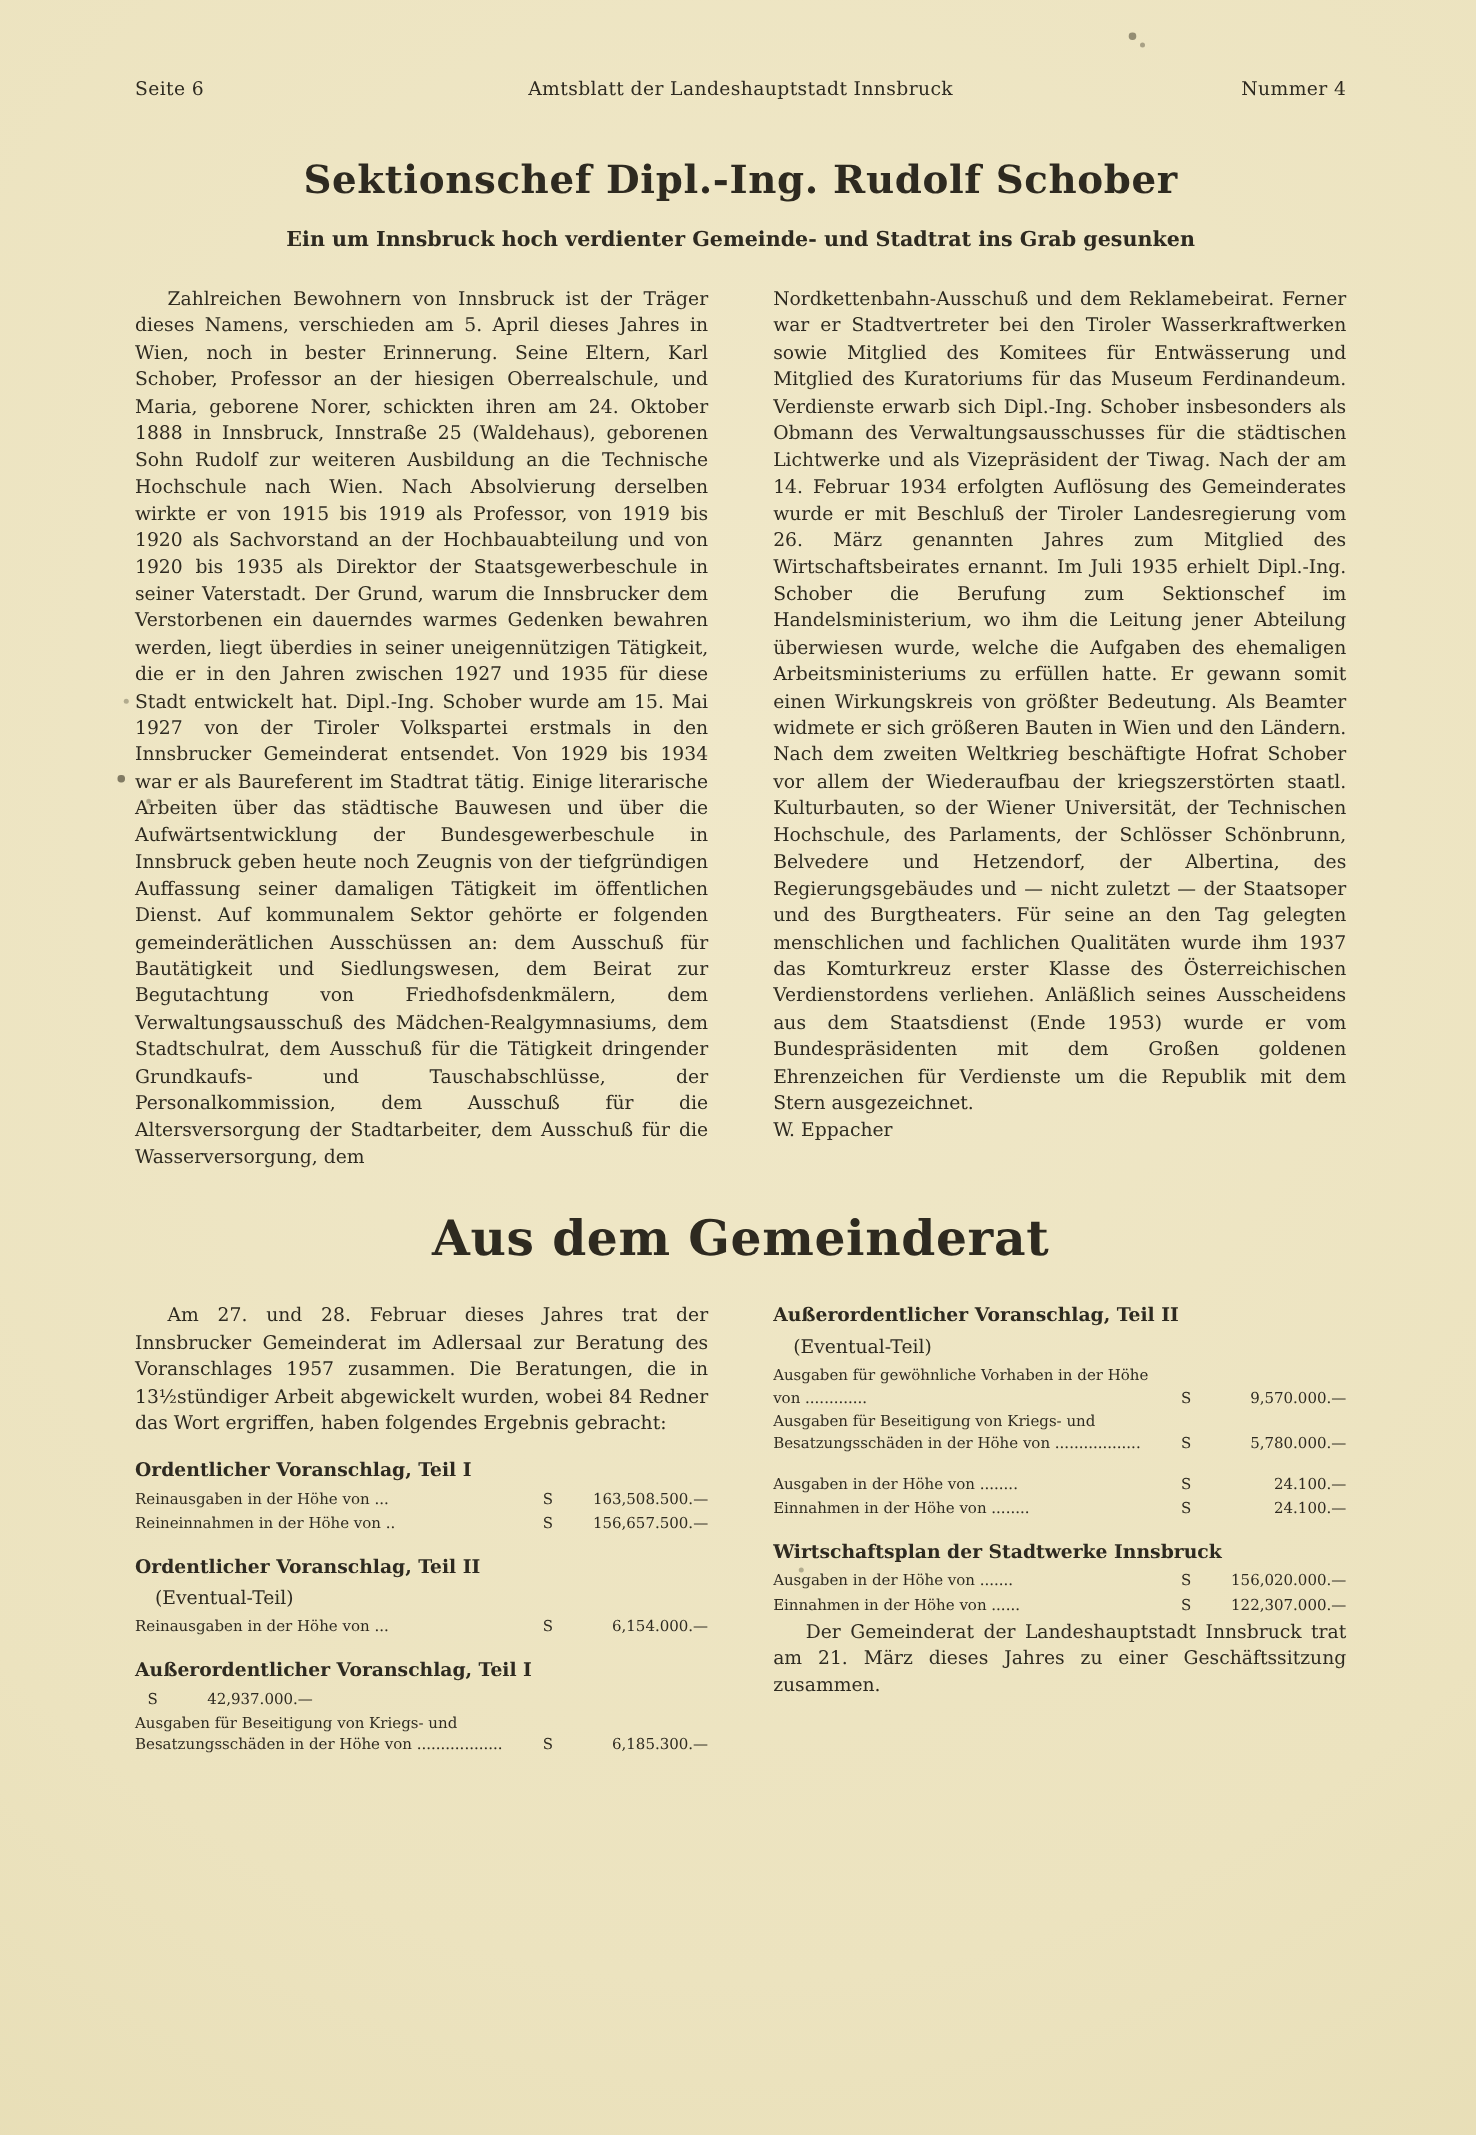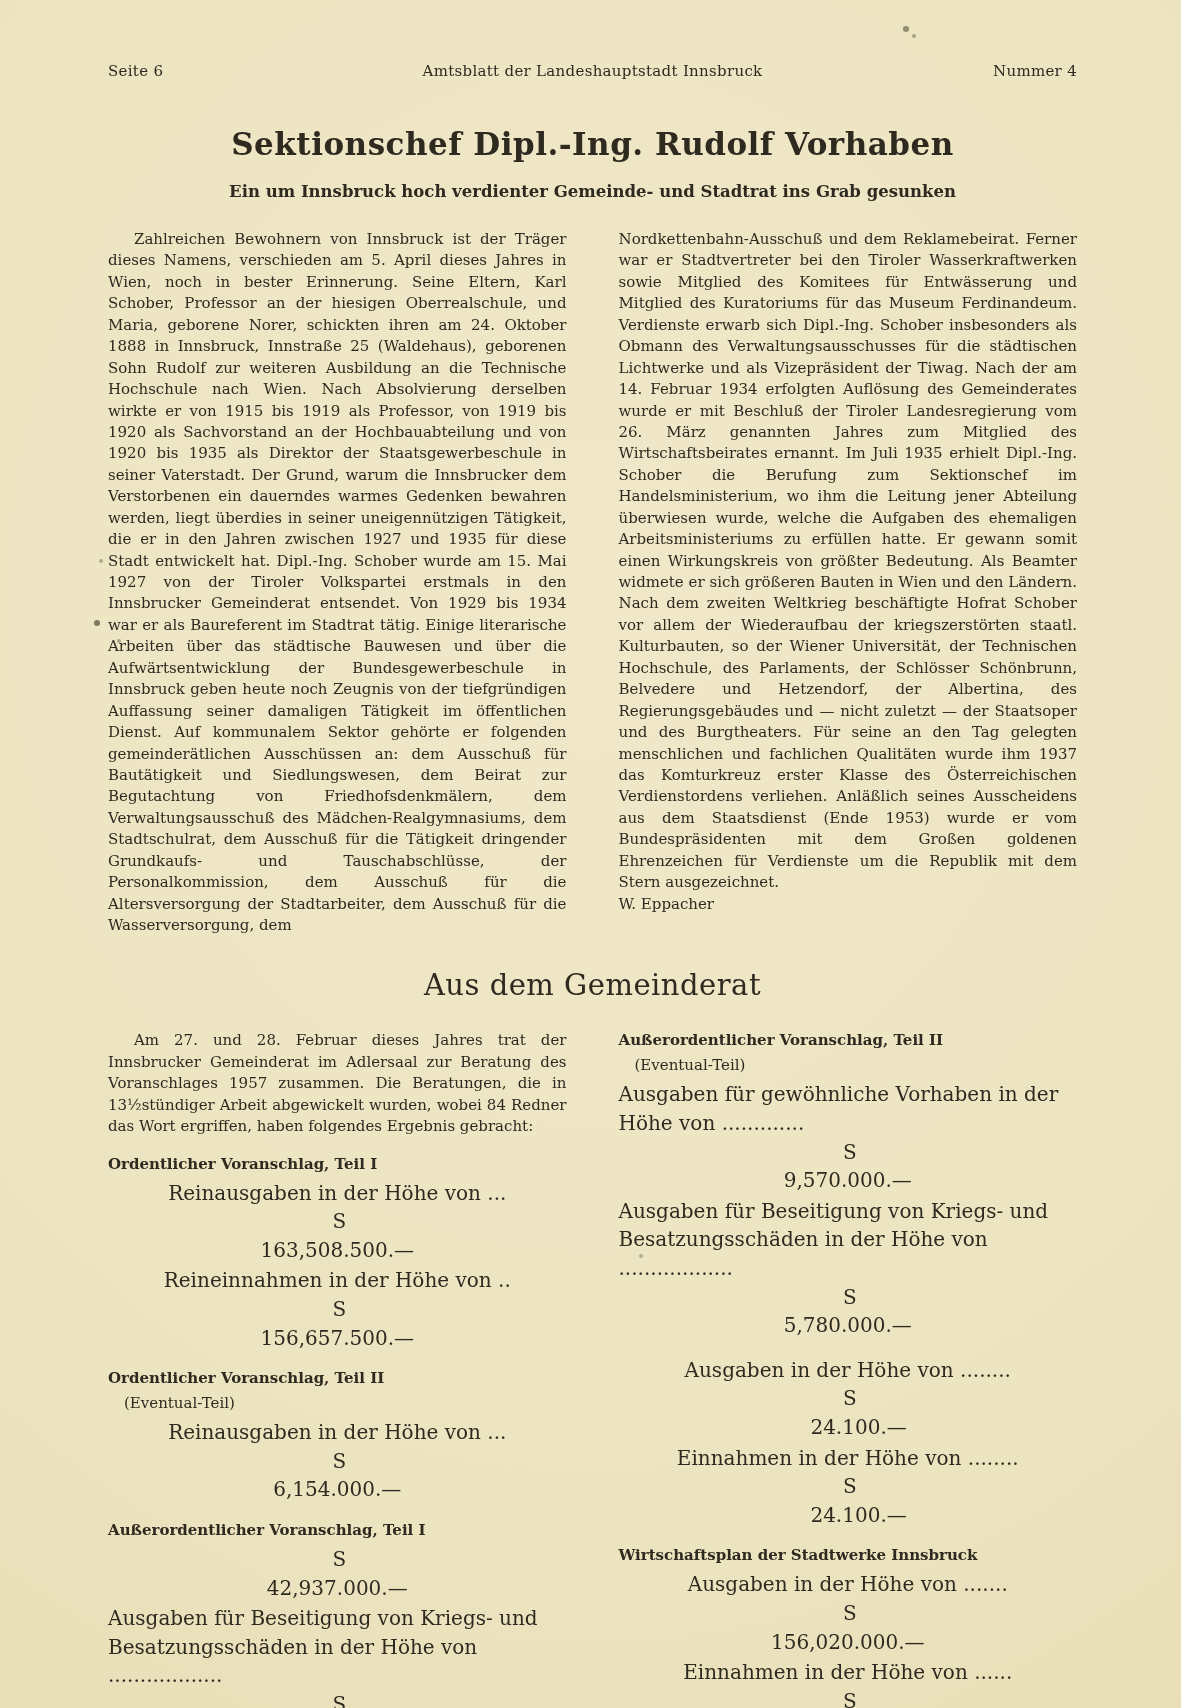--- a/index.html
+++ b/index.html
@@ -22,26 +22,26 @@
   .article-subtitle { text-align:center; font-size:16.5px; font-weight:bold; margin:0 0 28px; }
 
   .cols { display:flex; gap:52px; }
   .col { flex:1 1 0; min-width:0; }
 
   p.body { font-size:15px; line-height:1.43; text-align:justify; margin:0; hyphens:auto; }
   .indent { text-indent:26px; }
   .signature { text-align:right; margin-top:4px; }
   .closing { margin-top:18px; }
 
-  .section-title { text-align:center; font-size:29px; font-weight:normal; margin:32px 0 28px; letter-spacing:.5px; }
+  .section-title { text-align:center; font-size:39px; font-weight:bold; margin:32px 0 28px; letter-spacing:.5px; }
 
   .budget-block { margin-top:16px; }
   .budget-heading { font-size:15px; font-weight:bold; margin:0 0 4px; line-height:1.4; }
   .budget-sub { font-size:15px; margin:0 0 4px 16px; line-height:1.4; }
-  .b-line { display:flex; align-items:center; font-size:20px; line-height:1.43; margin:2px 0;flex-direction:column; }
+  .b-line { display:flex; align-items:flex-end; font-size:12px; line-height:1.43; margin:2px 0; }
   .b-label { flex:1 1 auto; min-width:0; }
   .b-cur { flex:0 0 auto; margin:0 6px 0 10px; }
   .b-amt { flex:0 0 auto; min-width:118px; text-align:right; white-space:nowrap; }
 
   .paper-specks {
     position:absolute; left:0; top:0; width:2px; height:2px; border-radius:50%;
     background:transparent;
     box-shadow: 96px 622px 0 2px rgba(40,35,20,.55),
                 118px 640px 0 1px rgba(40,35,20,.35),
                 905px 28px 0 2px rgba(40,35,20,.45),
@@ -55,21 +55,21 @@
 
 <div class="page">
   <div class="paper-specks"></div>
 
   <header class="running-head">
     <span class="rh-left">Seite 6</span>
     <span class="rh-center">Amtsblatt der Landeshauptstadt Innsbruck</span>
     <span class="rh-right">Nummer 4</span>
   </header>
 
-  <h1 class="article-title">Sektionschef Dipl.-Ing. Rudolf Vorhaben</h1>
+  <h1 class="article-title">Sektionschef Dipl.-Ing. Rudolf Schober</h1>
   <h2 class="article-subtitle">Ein um Innsbruck hoch verdienter Gemeinde- und Stadtrat ins Grab gesunken</h2>
 
   <div class="cols">
     <div class="col">
       <p class="body indent">Zahlreichen Bewohnern von Innsbruck ist der Träger dieses Namens, verschieden am 5. April dieses Jahres in Wien, noch in bester Erinnerung. Seine Eltern, Karl Schober, Professor an der hiesigen Oberrealschule, und Maria, geborene Norer, schickten ihren am 24. Oktober 1888 in Innsbruck, Innstraße 25 (Waldehaus), geborenen Sohn Rudolf zur weiteren Ausbildung an die Technische Hochschule nach Wien. Nach Absolvierung derselben wirkte er von 1915 bis 1919 als Professor, von 1919 bis 1920 als Sachvorstand an der Hochbauabteilung und von 1920 bis 1935 als Direktor der Staatsgewerbeschule in seiner Vaterstadt. Der Grund, warum die Innsbrucker dem Verstorbenen ein dauerndes warmes Gedenken bewahren werden, liegt überdies in seiner uneigennützigen Tätigkeit, die er in den Jahren zwischen 1927 und 1935 für diese Stadt entwickelt hat. Dipl.-Ing. Schober wurde am 15. Mai 1927 von der Tiroler Volkspartei erstmals in den Innsbrucker Gemeinderat entsendet. Von 1929 bis 1934 war er als Baureferent im Stadtrat tätig. Einige literarische Arbeiten über das städtische Bauwesen und über die Aufwärtsentwicklung der Bundesgewerbeschule in Innsbruck geben heute noch Zeugnis von der tiefgründigen Auffassung seiner damaligen Tätigkeit im öffentlichen Dienst. Auf kommunalem Sektor gehörte er folgenden gemeinderätlichen Ausschüssen an: dem Ausschuß für Bautätigkeit und Siedlungswesen, dem Beirat zur Begutachtung von Friedhofsdenkmälern, dem Verwaltungsausschuß des Mädchen-Realgymnasiums, dem Stadtschulrat, dem Ausschuß für die Tätigkeit dringender Grundkaufs- und Tauschabschlüsse, der Personalkommission, dem Ausschuß für die Altersversorgung der Stadtarbeiter, dem Ausschuß für die Wasserversorgung, dem</p>
     </div>
     <div class="col">
       <p class="body">Nordkettenbahn-Ausschuß und dem Reklamebeirat. Ferner war er Stadtvertreter bei den Tiroler Wasserkraftwerken sowie Mitglied des Komitees für Entwässerung und Mitglied des Kuratoriums für das Museum Ferdinandeum. Verdienste erwarb sich Dipl.-Ing. Schober insbesonders als Obmann des Verwaltungsausschusses für die städtischen Lichtwerke und als Vizepräsident der Tiwag. Nach der am 14. Februar 1934 erfolgten Auflösung des Gemeinderates wurde er mit Beschluß der Tiroler Landesregierung vom 26. März genannten Jahres zum Mitglied des Wirtschaftsbeirates ernannt. Im Juli 1935 erhielt Dipl.-Ing. Schober die Berufung zum Sektionschef im Handelsministerium, wo ihm die Leitung jener Abteilung überwiesen wurde, welche die Aufgaben des ehemaligen Arbeitsministeriums zu erfüllen hatte. Er gewann somit einen Wirkungskreis von größter Bedeutung. Als Beamter widmete er sich größeren Bauten in Wien und den Ländern. Nach dem zweiten Weltkrieg beschäftigte Hofrat Schober vor allem der Wiederaufbau der kriegszerstörten staatl. Kulturbauten, so der Wiener Universität, der Technischen Hochschule, des Parlaments, der Schlösser Schönbrunn, Belvedere und Hetzendorf, der Albertina, des Regierungsgebäudes und — nicht zuletzt — der Staatsoper und des Burgtheaters. Für seine an den Tag gelegten menschlichen und fachlichen Qualitäten wurde ihm 1937 das Komturkreuz erster Klasse des Österreichischen Verdienstordens verliehen. Anläßlich seines Ausscheidens aus dem Staatsdienst (Ende 1953) wurde er vom Bundespräsidenten mit dem Großen goldenen Ehrenzeichen für Verdienste um die Republik mit dem Stern ausgezeichnet.</p>
       <p class="body signature">W. Eppacher</p>
     </div>

